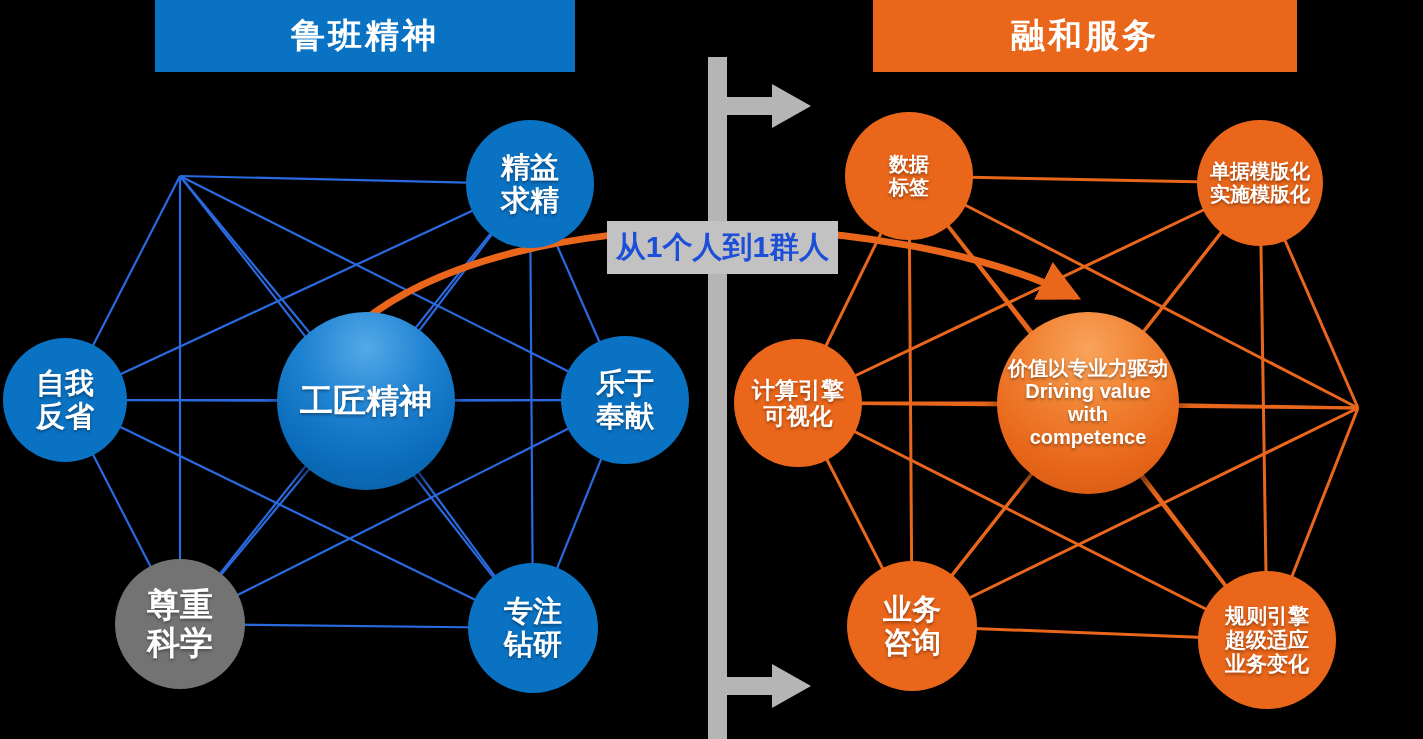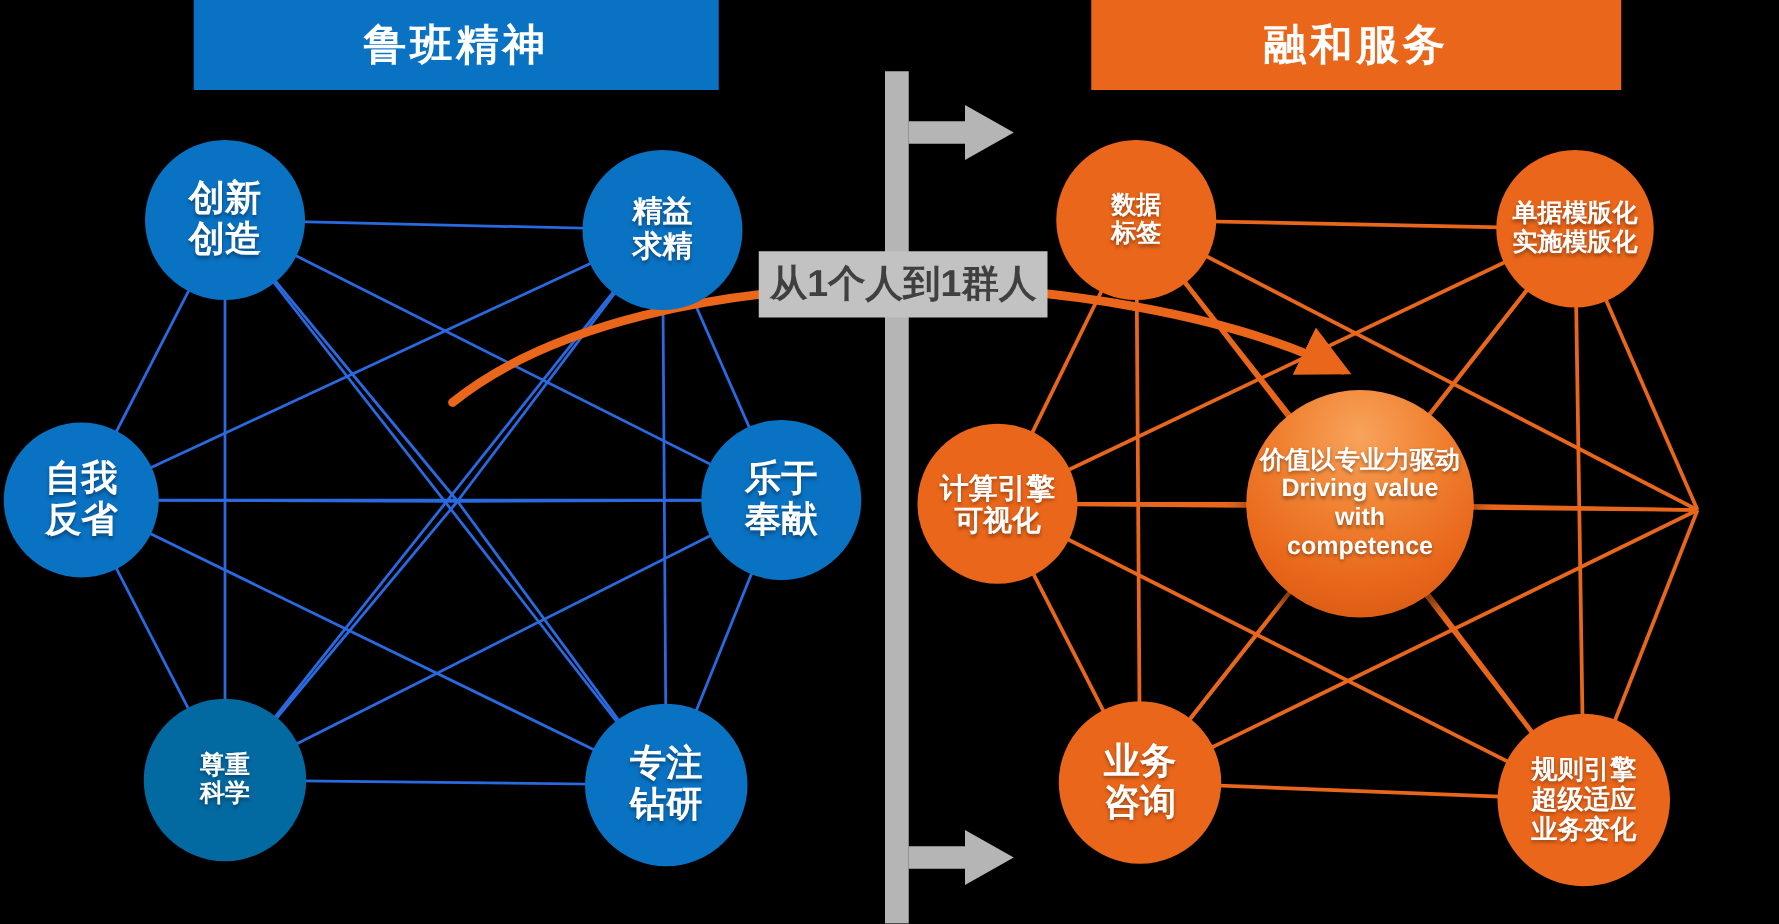--- a/index.html
+++ b/index.html
@@ -97,39 +97,38 @@
     <rect x="708" y="57" width="19" height="682" fill="#B5B5B5"></rect>
     <polygon points="727,97 772,97 772,84 811,106 772,128 772,115 727,115" fill="#B5B5B5"></polygon>
     <polygon points="727,677 772,677 772,664 811,686 772,708 772,695 727,695" fill="#B5B5B5"></polygon>
 
     <path d="M 362 322 C 520 195 900 210 1074 296" fill="none" stroke-width="7" stroke-linecap="round" marker-end="url(#ah)" stroke="#EA661A"></path>
   </svg>
 
   <div class="header" id="header-left" style="left: 155px; top: 0px; width: 420px; height: 72px; background: rgb(10, 114, 195);">鲁班精神</div>
   <div class="header" id="header-right" style="left: 873px; top: 0px; width: 424px; height: 72px; background: rgb(234, 102, 26);">融和服务</div>
 
-  <div class="banner" id="mid-banner" style="left: 607px; top: 201px; width: 231px; height: 53px; background: rgb(194, 194, 194); color: #404040;">从1个人到1群人</div>
+  <div class="banner" id="mid-banner" style="left: 607px; top: 221px; width: 231px; height: 53px; background: rgb(194, 194, 194); color: #1d4ed8;">从1个人到1群人</div>
 
-    <div class="node" style="background: rgb(10, 114, 195); left: 116px; top: 112px; width: 128px; height: 128px; font-size: 29px;">
-      <span class="lbl">创新
-创造</span>
+<div class="node hub-blue" style="left: 277px; top: 312px; width: 178px; height: 178px; font-size: 33px;">
+      <span class="lbl">工匠精神</span>
     </div>
-    <div class="node" style="background: rgb(10, 114, 195); left: 466px; top: 120px; width: 128px; height: 128px; font-size: 24px;">
+    <div class="node" style="background: rgb(10, 114, 195); left: 466px; top: 120px; width: 128px; height: 128px; font-size: 29px;">
       <span class="lbl">精益
 求精</span>
     </div>
     <div class="node" style="background: rgb(10, 114, 195); left: 3px; top: 338px; width: 124px; height: 124px; font-size: 29px;">
       <span class="lbl">自我
 反省</span>
     </div>
     <div class="node" style="background: rgb(10, 114, 195); left: 561px; top: 336px; width: 128px; height: 128px; font-size: 29px;">
       <span class="lbl">乐于
 奉献</span>
     </div>
-    <div class="node" style="background: #0369a1; left: 115px; top: 559px; width: 130px; height: 130px; font-size: 20px;">
+    <div class="node" style="background: #737373; left: 115px; top: 559px; width: 130px; height: 130px; font-size: 33px;">
       <span class="lbl">尊重
 科学</span>
     </div>
     <div class="node" style="background: rgb(10, 114, 195); left: 468px; top: 563px; width: 130px; height: 130px; font-size: 29px;">
       <span class="lbl">专注
 钻研</span>
     </div>
     <div class="node hub-orange" style="left: 997px; top: 312px; width: 182px; height: 182px; font-size: 20px;">
       <span class="lbl">价值以专业力驱动
 Driving value

